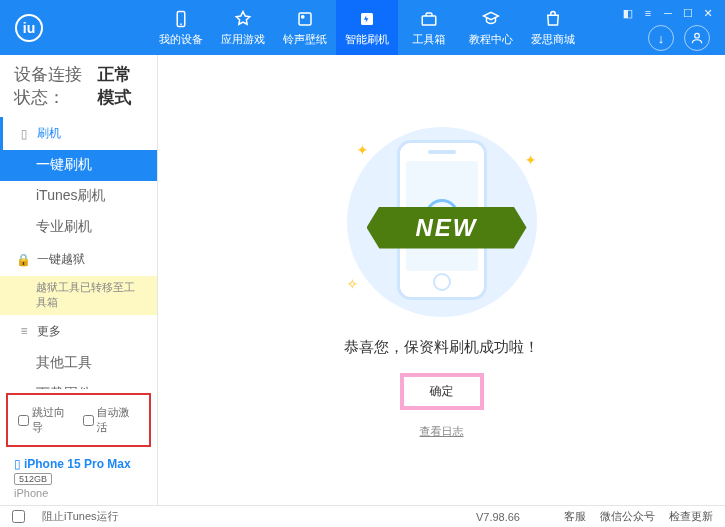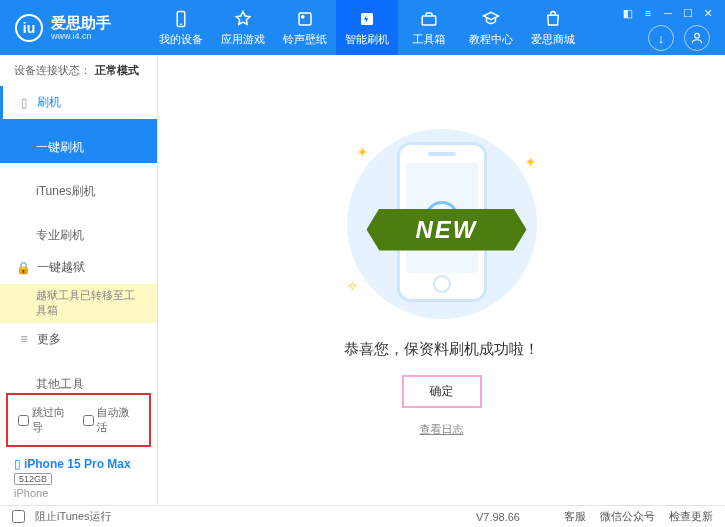--- a/index.html
+++ b/index.html
@@ -1,77 +1,73 @@
 <!DOCTYPE html>
 <html><head>
 <meta charset="utf-8">
 <style>
 *{margin:0;padding:0;box-sizing:border-box;font-family:"Microsoft YaHei",Arial,sans-serif}
 body{width:725px;height:527px;background:#fff;overflow:hidden;font-size:12px}
 .header{height:55px;background:#1e88f5;display:flex;align-items:center;color:#fff}
-.logo-area{width:150px;display:flex;align-items:center;padding-left:15px}
+.logo-area{width:150px;display:flex;padding-left:15px}
 .logo-circle{width:28px;height:28px;border:2px solid #fff;border-radius:50%;display:flex;align-items:center;justify-content:center;font-weight:bold;font-size:14px;margin-right:8px}
 .app-name{font-size:15px;font-weight:bold;line-height:1}
 .app-url{font-size:9px;opacity:.85;line-height:1;margin-top:2px}
 .top-nav{display:flex;height:55px;flex:1}
 .nav-item{width:62px;display:flex;flex-direction:column;align-items:center;justify-content:center;cursor:pointer;color:#fff}
 .nav-item.active{background:#0d6efd}
 .nav-icon{width:20px;height:20px;margin-bottom:3px;display:flex;align-items:center;justify-content:center}
 .nav-label{font-size:11px}
 .win-controls{position:absolute;top:6px;right:10px;display:flex;gap:6px;align-items:center}
 .win-btn{width:14px;height:14px;cursor:pointer;display:flex;align-items:center;justify-content:center;opacity:.9;color:#fff;font-size:11px}
 .header-right{position:absolute;right:15px;top:25px;display:flex;gap:10px}
 .circ-btn{width:26px;height:26px;border:1.5px solid rgba(255,255,255,.6);border-radius:50%;display:flex;align-items:center;justify-content:center;cursor:pointer;color:#fff;font-size:13px}
 .body{display:flex;height:450px}
 .sidebar{width:158px;border-right:1px solid #e5e5e5;display:flex;flex-direction:column}
-.conn-status{padding:8px 14px;font-size:11px;color:#666;display:flex;align-items:center;gap:4px}
+.conn-status{padding:8px 14px;font-size:17px;color:#666;display:flex;align-items:center;gap:4px}
 .conn-status .mode{color:#333;font-weight:bold}
 .side-menu{flex:1;overflow-y:auto}
 .side-group{padding:8px 14px;font-size:12px;color:#555;display:flex;align-items:center;gap:6px;border-left:3px solid transparent}
 .side-group.blue-border{border-left-color:#1e88f5;color:#1e88f5}
 .side-icon{width:14px;height:14px;display:inline-flex;align-items:center;justify-content:center;color:#999}
-.side-item{padding:20px 14px 7px 36px;font-size:12px;color:#666;cursor:pointer}
+.side-item{padding:6px 14px 7px 36px;font-size:14px;color:#666;cursor:pointer}
 .side-item.active{background:#1e88f5;color:#fff}
 .side-item.sub-note{background:#fef9c3;color:#888;padding:4px 14px 4px 36px;font-size:11px;line-height:1.4}
 .checkbox-row{padding:10px 10px;border:2px solid #d33;margin:4px 6px 4px 6px;display:flex;gap:8px;font-size:11px;color:#666}
 .cb{display:flex;align-items:center;gap:3px}
 .cb input{width:11px;height:11px}
 .device-info{padding:6px 14px;color:#1e88f5;font-size:12px}
 .device-name{font-weight:bold}
 .storage-badge{display:inline-block;border:1px solid #999;padding:0 4px;font-size:9px;color:#555;border-radius:2px;margin-top:2px}
 .device-type{color:#999;font-size:11px;margin-top:2px}
 .main{flex:1;display:flex;flex-direction:column;align-items:center;justify-content:center;position:relative}
 .illust{position:relative;width:210px;height:200px}
 .circle-bg{width:190px;height:190px;border-radius:50%;background:#e6f2ff;position:absolute;left:10px;top:5px}
 .phone{width:90px;height:160px;background:#fff;border:3px solid #cde5ff;border-radius:14px;position:absolute;left:60px;top:18px}
 .phone::before{content:"";position:absolute;top:7px;left:50%;transform:translateX(-50%);width:28px;height:4px;background:#cde5ff;border-radius:2px}
 .phone::after{content:"";position:absolute;bottom:6px;left:50%;transform:translateX(-50%);width:14px;height:14px;border:2px solid #cde5ff;border-radius:50%}
 .phone-screen{position:absolute;top:18px;left:6px;right:6px;bottom:26px;background:#f0f8ff;border-radius:2px;display:flex;align-items:center;justify-content:center}
 .phone-check{width:34px;height:34px;border:3px solid #7ec3ff;border-radius:50%;display:flex;align-items:center;justify-content:center;color:#7ec3ff;font-size:20px;font-weight:bold}
 .ribbon{position:absolute;top:85px;left:30px;width:160px;height:42px;background:#4d7c0f;display:flex;align-items:center;justify-content:center;font-size:24px;font-weight:900;color:#fff;font-style:italic;letter-spacing:2px;clip-path:polygon(0 50%,8% 0,92% 0,100% 50%,92% 100%,8% 100%)}
 .sparkle{position:absolute;color:#ffc720;font-size:14px}
 .msg{margin-top:16px;font-size:15px;color:#333}
-.ok-btn{margin-top:16px;padding:6px 26px;border:2px solid #f9a8d4;background:#fff;font-size:12px;color:#333;cursor:pointer}
+.ok-btn{margin-top:16px;padding:6px 26px;border:4px solid #f9a8d4;background:#fff;font-size:12px;color:#333;cursor:pointer}
 .log-link{margin-top:14px;font-size:11px;color:#888;cursor:pointer;text-decoration:underline}
 .footer{height:22px;border-top:1px solid #e5e5e5;display:flex;align-items:center;padding:0 12px;font-size:11px;color:#666}
-.footer .left{display:flex;align-items:center;gap:10px}
+.footer .left{display:flex;align-items:center;gap:17px}
 .footer .spacer{flex:1}
 .footer .ver{margin-right:30px}
 .footer .link{margin-left:14px;color:#555;cursor:pointer}
 </style>
 </head>
 <body>
 
 <div class="header">
   <div class="logo-area">
     <div class="logo-circle">iu</div>
-    <div>
-      <div class="app-name">爱思助手</div>
-      <div class="app-url">www.i4.cn</div>
-    </div>
   </div>
   <div class="top-nav">
     <div class="nav-item">
       <div class="nav-icon">
           <svg width="18" height="18" viewBox="0 0 24 24" fill="none" stroke="#fff" stroke-width="2">
             <rect x="7" y="2" width="10" height="20" rx="2"></rect>
             <line x1="11" y1="19" x2="13" y2="19"></line>
           </svg>
         </div>
       <div class="nav-label">我的设备</div>

